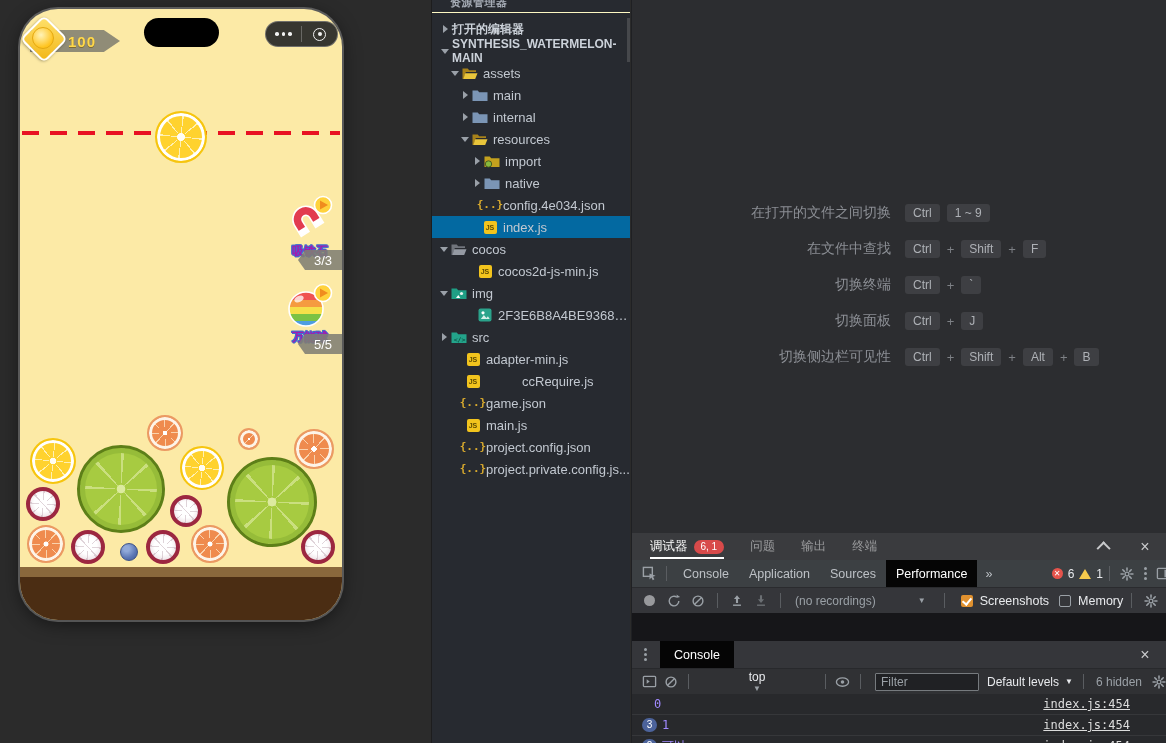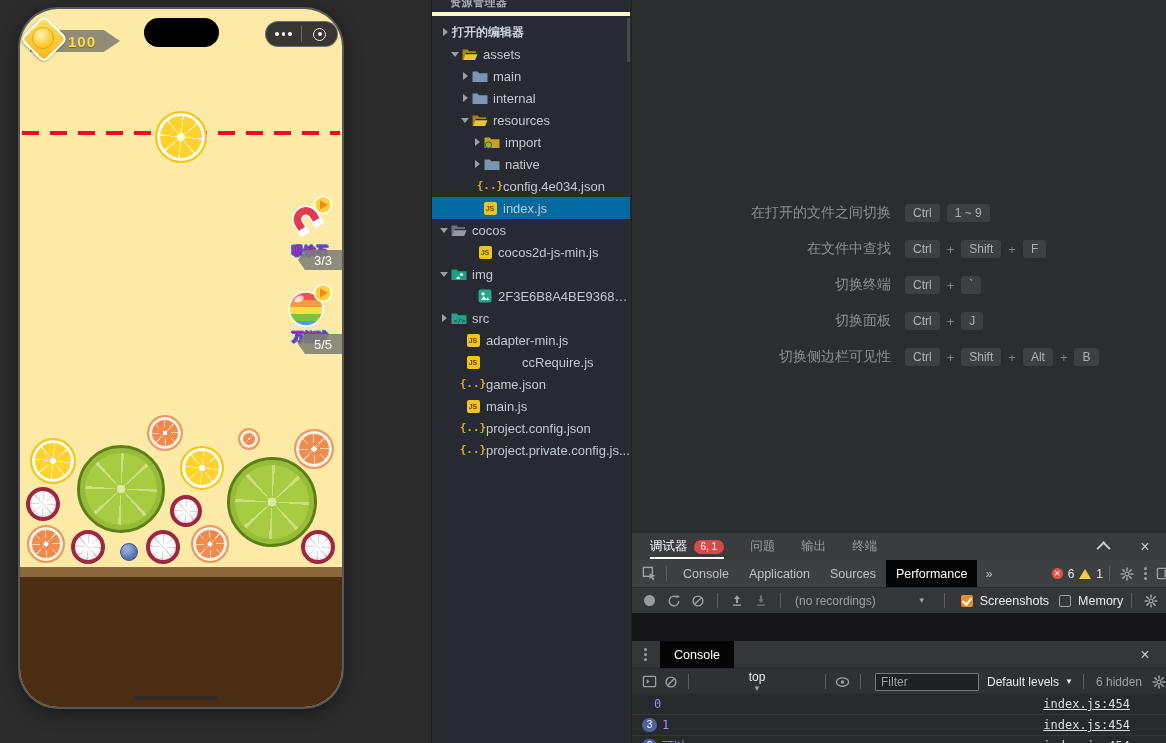--- a/index.html
+++ b/index.html
@@ -1,20 +1,20 @@
 <!DOCTYPE html>
 <html><head>
 <meta charset="utf-8">
 <style>
   html,body{margin:0;padding:0;background:#2b2b2b;}
   #stage{position:relative;width:1166px;height:743px;overflow:hidden;background:#2b2b2b;
          font-family:"Liberation Sans","DejaVu Sans",sans-serif;}
 
   
-  #phone{position:absolute;left:20px;top:9px;width:322px;height:698px;border-radius:38px;
+  #phone{position:absolute;left:20px;top:9px;width:322px;height:611px;border-radius:38px;
          background:#fceaa6;overflow:hidden;
          box-shadow:0 0 0 2px rgba(235,235,235,.28),0 4px 18px rgba(0,0,0,.5);}
   .score-ribbon{position:absolute;left:10px;top:21px;width:90px;height:22px;
          background:rgba(125,123,110,.85);
          clip-path:polygon(0 0,82% 0,100% 50%,82% 100%,0 100%);
          display:flex;align-items:center;padding-left:38px;box-sizing:border-box;}
   .score-text{font-size:15px;font-weight:bold;color:#ffd84b;text-shadow:0 1px 0 rgba(110,80,0,.55);letter-spacing:1px;}
   .score-diamond{position:absolute;left:7px;top:13px;width:30px;height:30px;border-radius:6px;
          background:linear-gradient(135deg,#ffe06a,#f2b718);border:2px solid #fff;
          transform:rotate(45deg);box-shadow:0 1px 3px rgba(0,0,0,.35);}
@@ -57,21 +57,21 @@
   .side-icon{display:block;margin:0 auto;}
   .side-label{display:block;font-size:12px;font-weight:bold;color:#a21caf;margin-top:-2px;
     text-shadow:-1px 0 0 #3f6fd0,1px 0 0 #3f6fd0,0 -1px 0 #3f6fd0,0 1px 0 #3f6fd0,1px 1px 0 #3f6fd0,-1px -1px 0 #3f6fd0;}
   .count-ribbon{position:absolute;height:20px;width:44px;background:rgba(128,126,116,.88);
     clip-path:polygon(0 50%,16% 0,100% 0,100% 100%,16% 100%);
     color:#fff;font-size:13px;display:flex;align-items:center;justify-content:center;padding-left:6px;box-sizing:border-box;}
 
   
   #explorer{position:absolute;left:431px;top:0;width:199px;height:743px;background:#272a30;
     border-left:1px solid #1d1d1e;box-sizing:border-box;color:#c2c8d0;font-size:13px;overflow:hidden;}
-  .exp-title{height:12px;overflow:hidden;padding-left:18px;border-bottom:4px solid #fef9c3;}
+  .exp-title{height:12px;overflow:hidden;padding-left:18px;border-bottom:1px solid #fef9c3;}
   .exp-title span{display:block;margin-top:-5px;font-size:11px;font-weight:bold;color:#a6acb6;letter-spacing:.5px;}
   .section-row{display:flex;align-items:center;height:22px;padding-left:7px;font-weight:bold;color:#ccd2da;font-size:12px;}
   .section-row.first{margin-top:5px;}
   .tree-row{display:flex;align-items:center;height:22px;box-sizing:border-box;white-space:nowrap;}
   .tree-row.selected{background:#0369a1;}
   .chev{width:13px;height:12px;position:relative;flex:none;}
   .chev.c::after{content:'';position:absolute;left:4px;top:2px;border-left:5px solid #9aa0a8;
     border-top:4px solid transparent;border-bottom:4px solid transparent;}
   .chev.o::after{content:'';position:absolute;left:2px;top:4px;border-top:5px solid #9aa0a8;
     border-left:4px solid transparent;border-right:4px solid transparent;}
@@ -239,20 +239,24 @@
   </div>
 
   <div id="explorer">
     <div class="exp-title">
       <span>资源管理器</span>
     </div>
     <div class="section-row first">
       <span class="chev c"></span>
       <span>打开的编辑器</span>
     </div>
+    <div class="section-row">
+      <span class="chev o"></span>
+      <span>SYNTHESIS_WATERMELON-MAIN</span>
+    </div>
     <div id="file-tree">
         <div class="tree-row" style="padding-left: 17px;">
           <span class="chev o"></span>
           <span class="fi">
             <svg width="16" height="13" viewBox="0 0 16 13">
               <path d="M0.5 1.5h5.2l1.5 1.7H14v1.8H3.8L1.8 12H0.5Z" fill="#a8821a"></path>
               <path d="M3.2 6.2h12.3L13.2 12H1.4Z" fill="#e9c53b"></path>
             </svg>
           </span>
           <span class="tree-label">assets</span>

